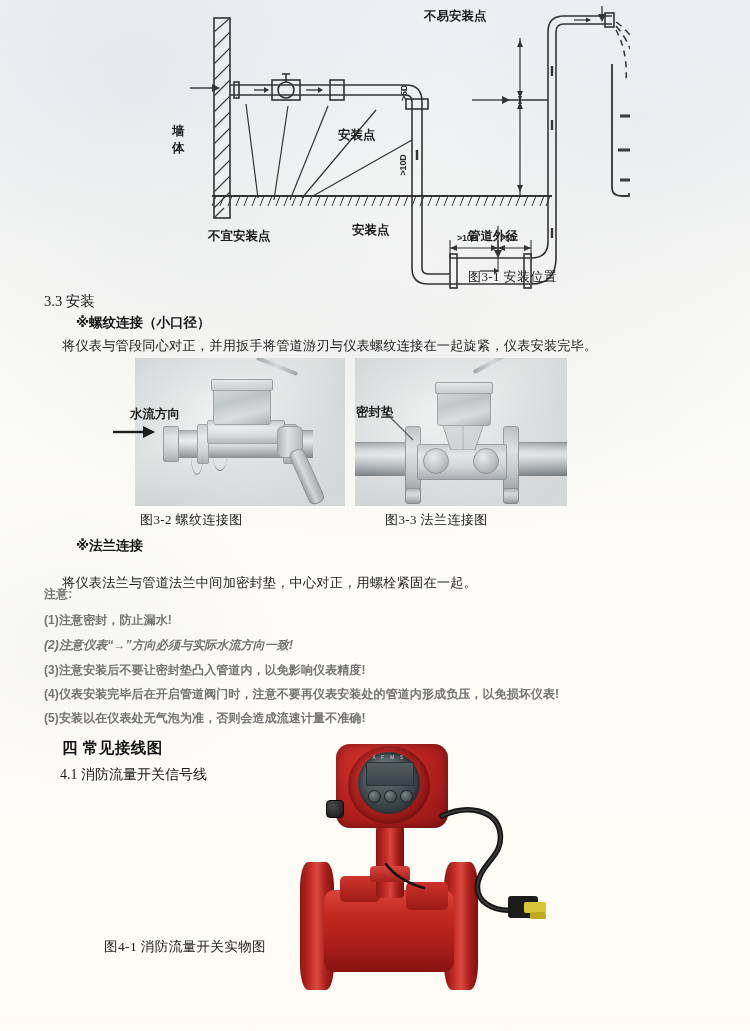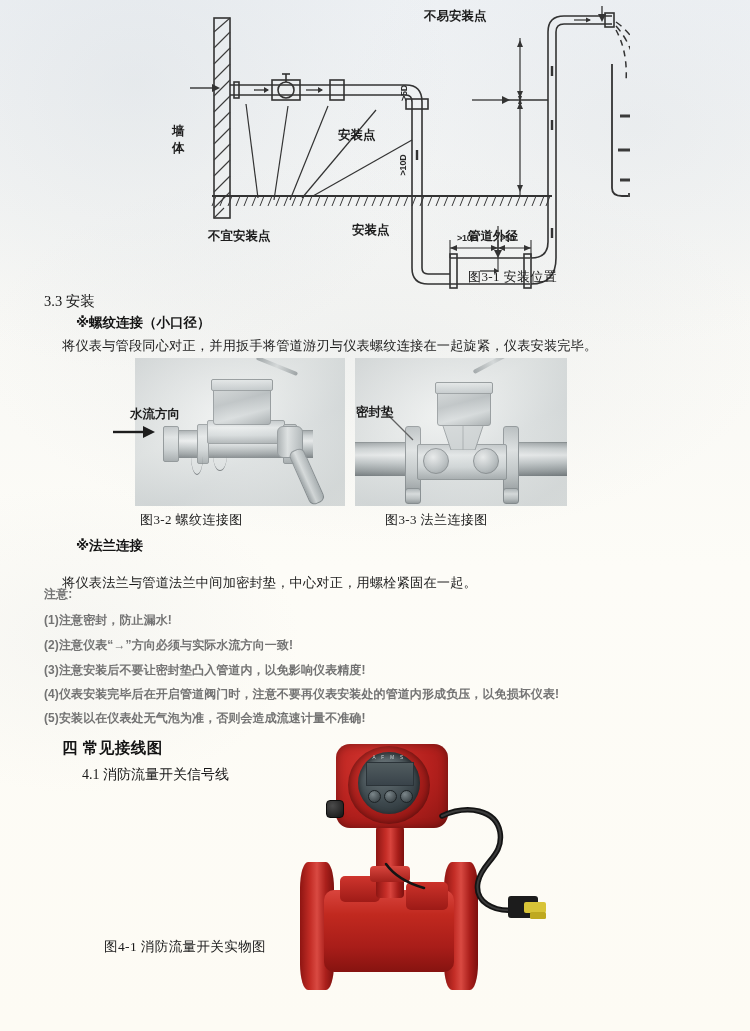--- a/index.html
+++ b/index.html
@@ -470,27 +470,27 @@
   <div class="txt caption" style="left:140px; top:511px;">图3-2 螺纹连接图</div>
   <div class="txt caption" style="left:385px; top:511px;">图3-3 法兰连接图</div>
 
   <div class="txt bold-cn" style="left:76px; top:537px;">※法兰连接</div>
 
   <div class="txt body-cn" style="left:62px; top:574px;">将仪表法兰与管道法兰中间加密封垫，中心对正，用螺栓紧固在一起。</div>
 
   <div class="txt note-cn" style="left:44px; top:586px;">注意:</div>
 
   <div class="txt note-cn" style="left:44px; top:612px;">(1)注意密封，防止漏水!</div>
-  <div class="txt note-cn" style="left:44px; top:637px;">(2)注意仪表“→”方向必须与实际水流方向一致!</div>
+  <div class="txt note-cn" style="left:44px; top:637px;font-style:italic;">(2)注意仪表“→”方向必须与实际水流方向一致!</div>
   <div class="txt note-cn" style="left:44px; top:662px;text-align:right;">(3)注意安装后不要让密封垫凸入管道内，以免影响仪表精度!</div>
   <div class="txt note-cn" style="left:44px; top:686px;text-align:right;">(4)仪表安装完毕后在开启管道阀门时，注意不要再仪表安装处的管道内形成负压，以免损坏仪表!</div>
   <div class="txt note-cn" style="left:44px; top:710px;">(5)安装以在仪表处无气泡为准，否则会造成流速计量不准确!</div>
 
   <div class="txt h-sec" style="left:62px; top:738px;">四 常见接线图</div>
-  <div class="txt h-sub" style="left:82px; top:766px;font-family:Liberation Serif, serif;">4.1 消防流量开关信号线</div>
+  <div class="txt h-sub" style="left:60px; top:766px;font-family:Liberation Serif, serif;">4.1 消防流量开关信号线</div>
 
   <div id="fig41">
 
     <div class="rm rm-flange" style="left:12px; top:120px; width:34px; height:128px;"></div>
     <div class="rm rm-flange" style="left:156px; top:120px; width:34px; height:128px;"></div>
     <div class="rm rm-barrel" style="left:36px; top:148px; width:130px; height:82px;"></div>
 
     <div class="rm" style="left:52px; top:134px; width:40px; height:26px;
                 background:linear-gradient(180deg,#cf352d,#9f1b17); border-radius:5px;"></div>
     <div class="rm" style="left:118px; top:140px; width:42px; height:28px;

